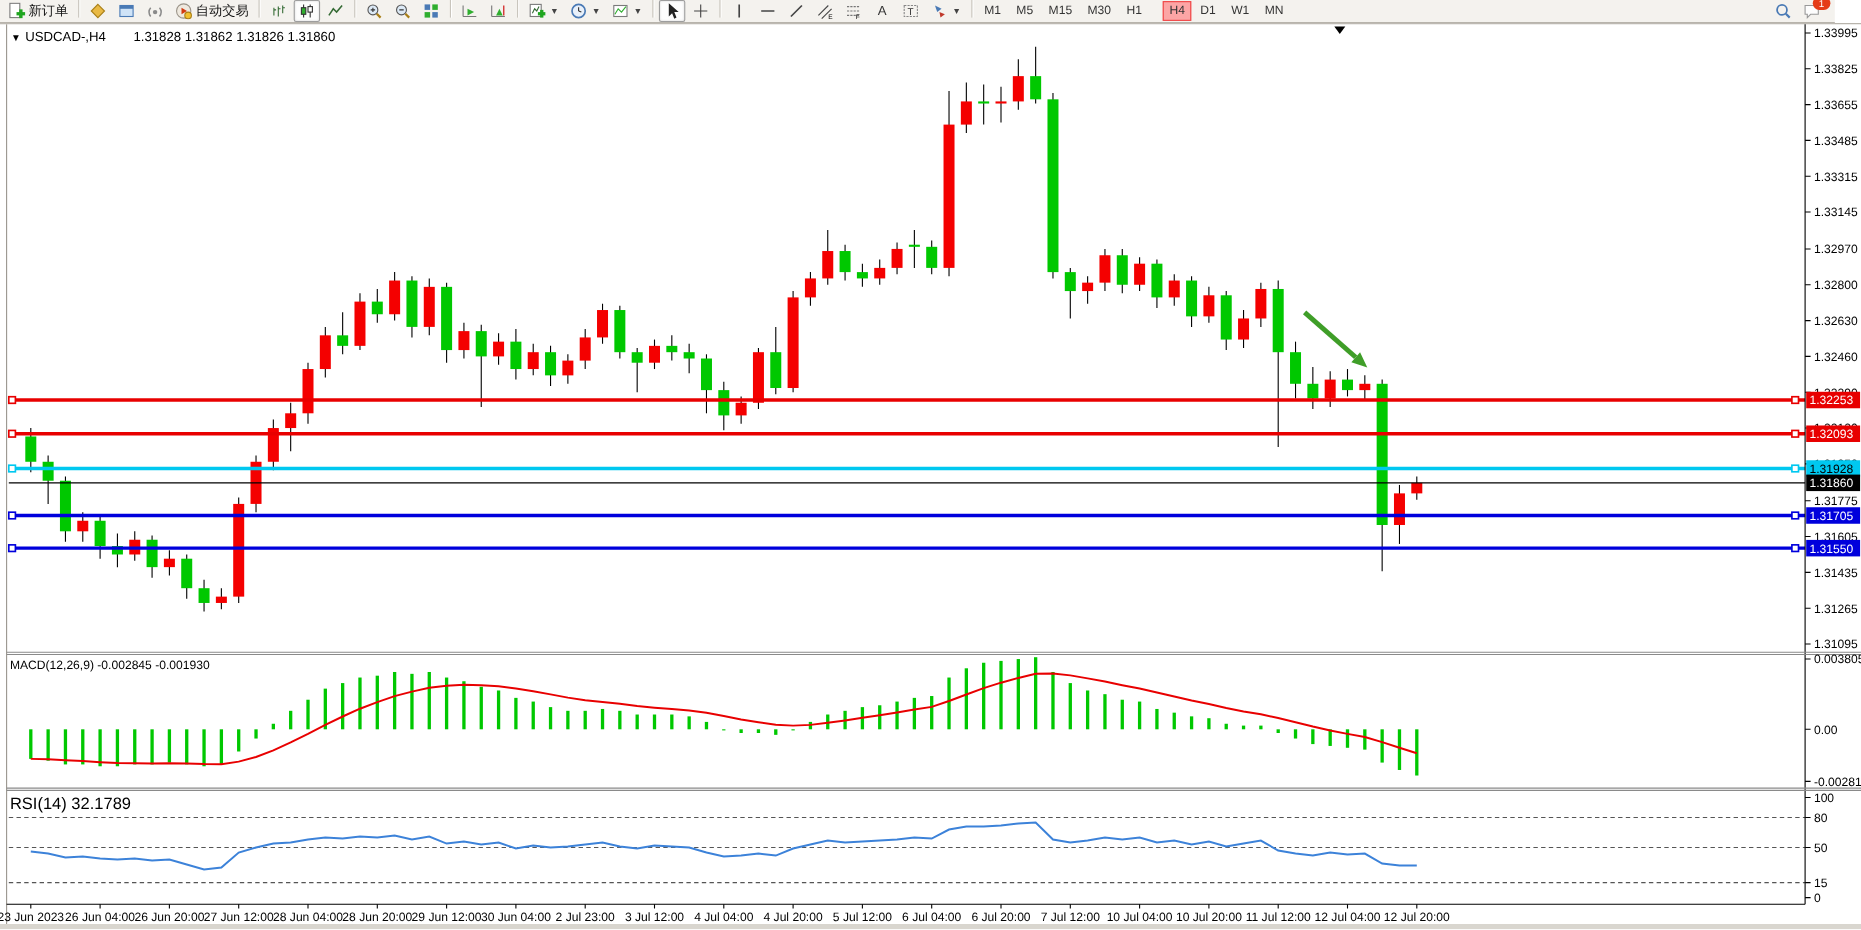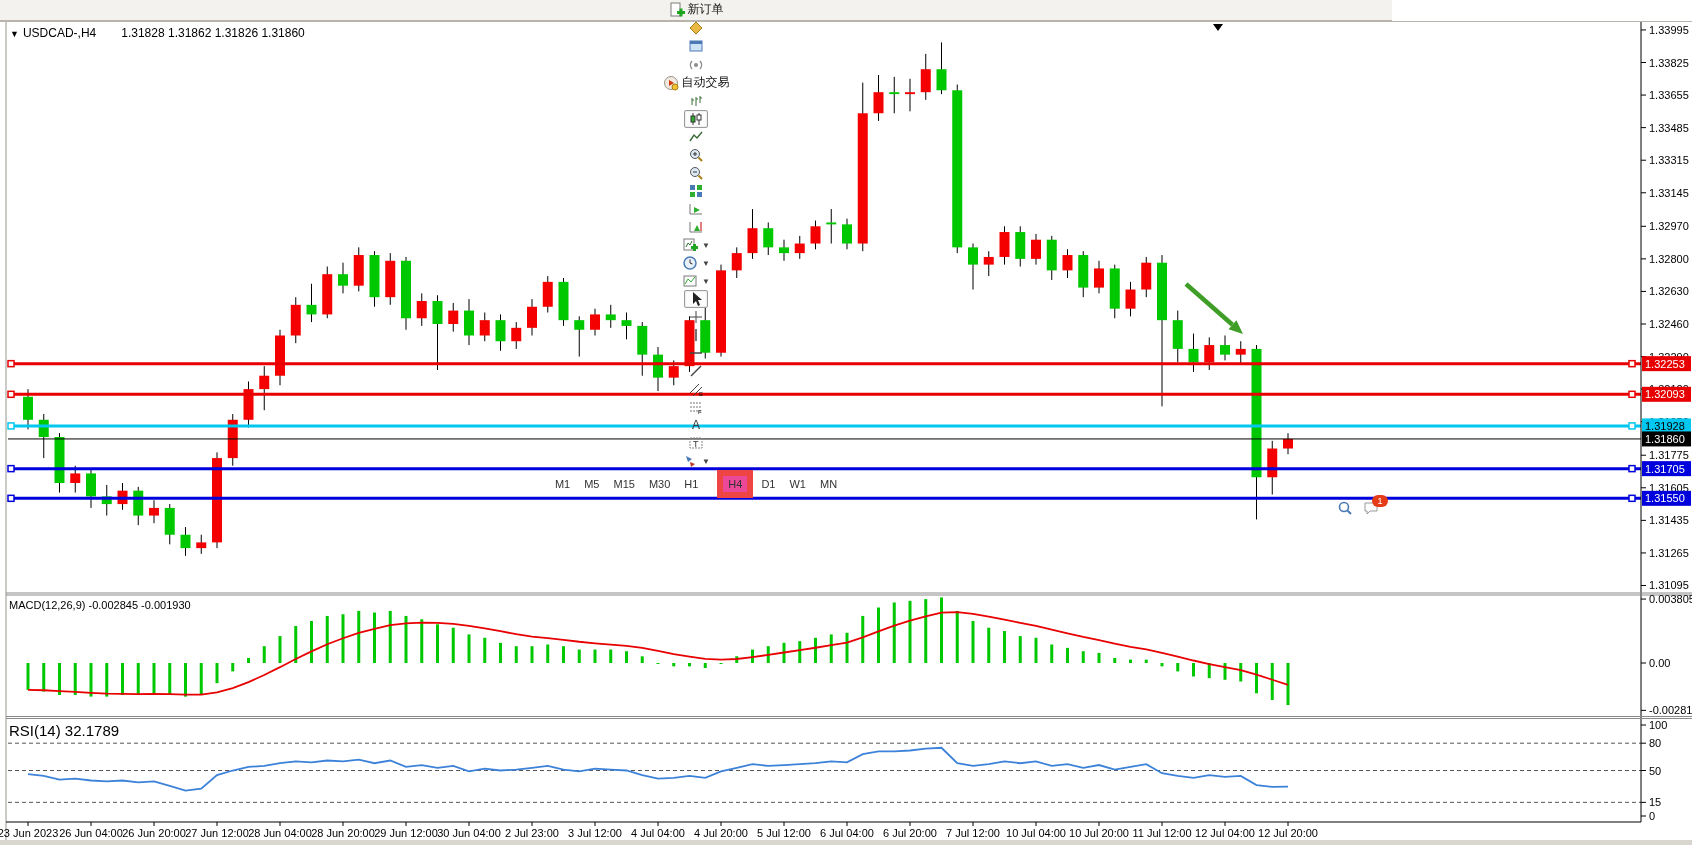--- a/index.html
+++ b/index.html
@@ -1,32 +1,32 @@
 <!DOCTYPE html>
 <html><head>
 <meta charset="utf-8">
 <style>
   html,body{margin:0;padding:0;width:1692px;height:845px;overflow:hidden;
     font-family:"Liberation Sans", sans-serif;background:#fff;}
   .app{position:relative;width:1692px;height:845px;background:#fff;}
 
   
-  .toolbar{position:absolute;left:0;top:0;width:1392px;height:21px;
+  .toolbar{position:absolute;left:0;top:0;width:1668px;height:21px;
     background:#f4f2ee;border-bottom:1px solid #b8b4ac;
-    display:flex;align-items:center;padding:0 2px;box-sizing:border-box;z-index:5;flex-direction:column;}
+    display:flex;align-items:flex-start;padding:0 2px;box-sizing:border-box;z-index:5;}
   .tb-btn{display:inline-flex;align-items:center;gap:3px;height:18px;padding:0 3px;
     margin:0 1px;border:1px solid transparent;border-radius:2px;cursor:default;
     font-size:12px;color:#111;white-space:nowrap;}
   .tb-btn.active{background:#fdfdfd;border:1px solid #9d9d9d;box-shadow:inset 0 0 2px #cfcfcf;}
   .tb-btn .dd{font-size:8px;color:#444;margin-left:1px;}
   .sep{width:1px;height:16px;background:#c9c5bd;margin:0 4px;box-shadow:1px 0 0 #ffffff;}
   .ic{width:16px;height:16px;display:inline-block;}
   .tf-btn{display:inline-block;height:16px;line-height:16px;padding:0 5px;margin:0 1px;
     font-size:11px;color:#333;border:1px solid transparent;}
-  .tf-btn.active{background:#ec4899;border:6px solid #ef4444;margin-left:12px;}
+  .tf-btn.active{background:#fca5a5;border:1px solid #ef4444;margin-left:12px;}
   .tb-right{margin-left:auto;display:flex;align-items:center;margin-right:6px;}
   .chat-wrap{position:relative;}
   .badge{position:absolute;top:-4px;right:-6px;min-width:12px;height:12px;border-radius:7px;
     background:#e53c17;color:#fff;font-size:9px;line-height:12px;text-align:center;padding:0 2px;}
 
   
   .ovl{position:absolute;z-index:3;font-size:12px;color:#000;white-space:pre;}
   .chart-title{left:10px;top:26px;}
   .chart-title .tri{font-size:9px;margin-right:4px;}
   .macd-label{left:9px;top:599px;font-size:11px;}

